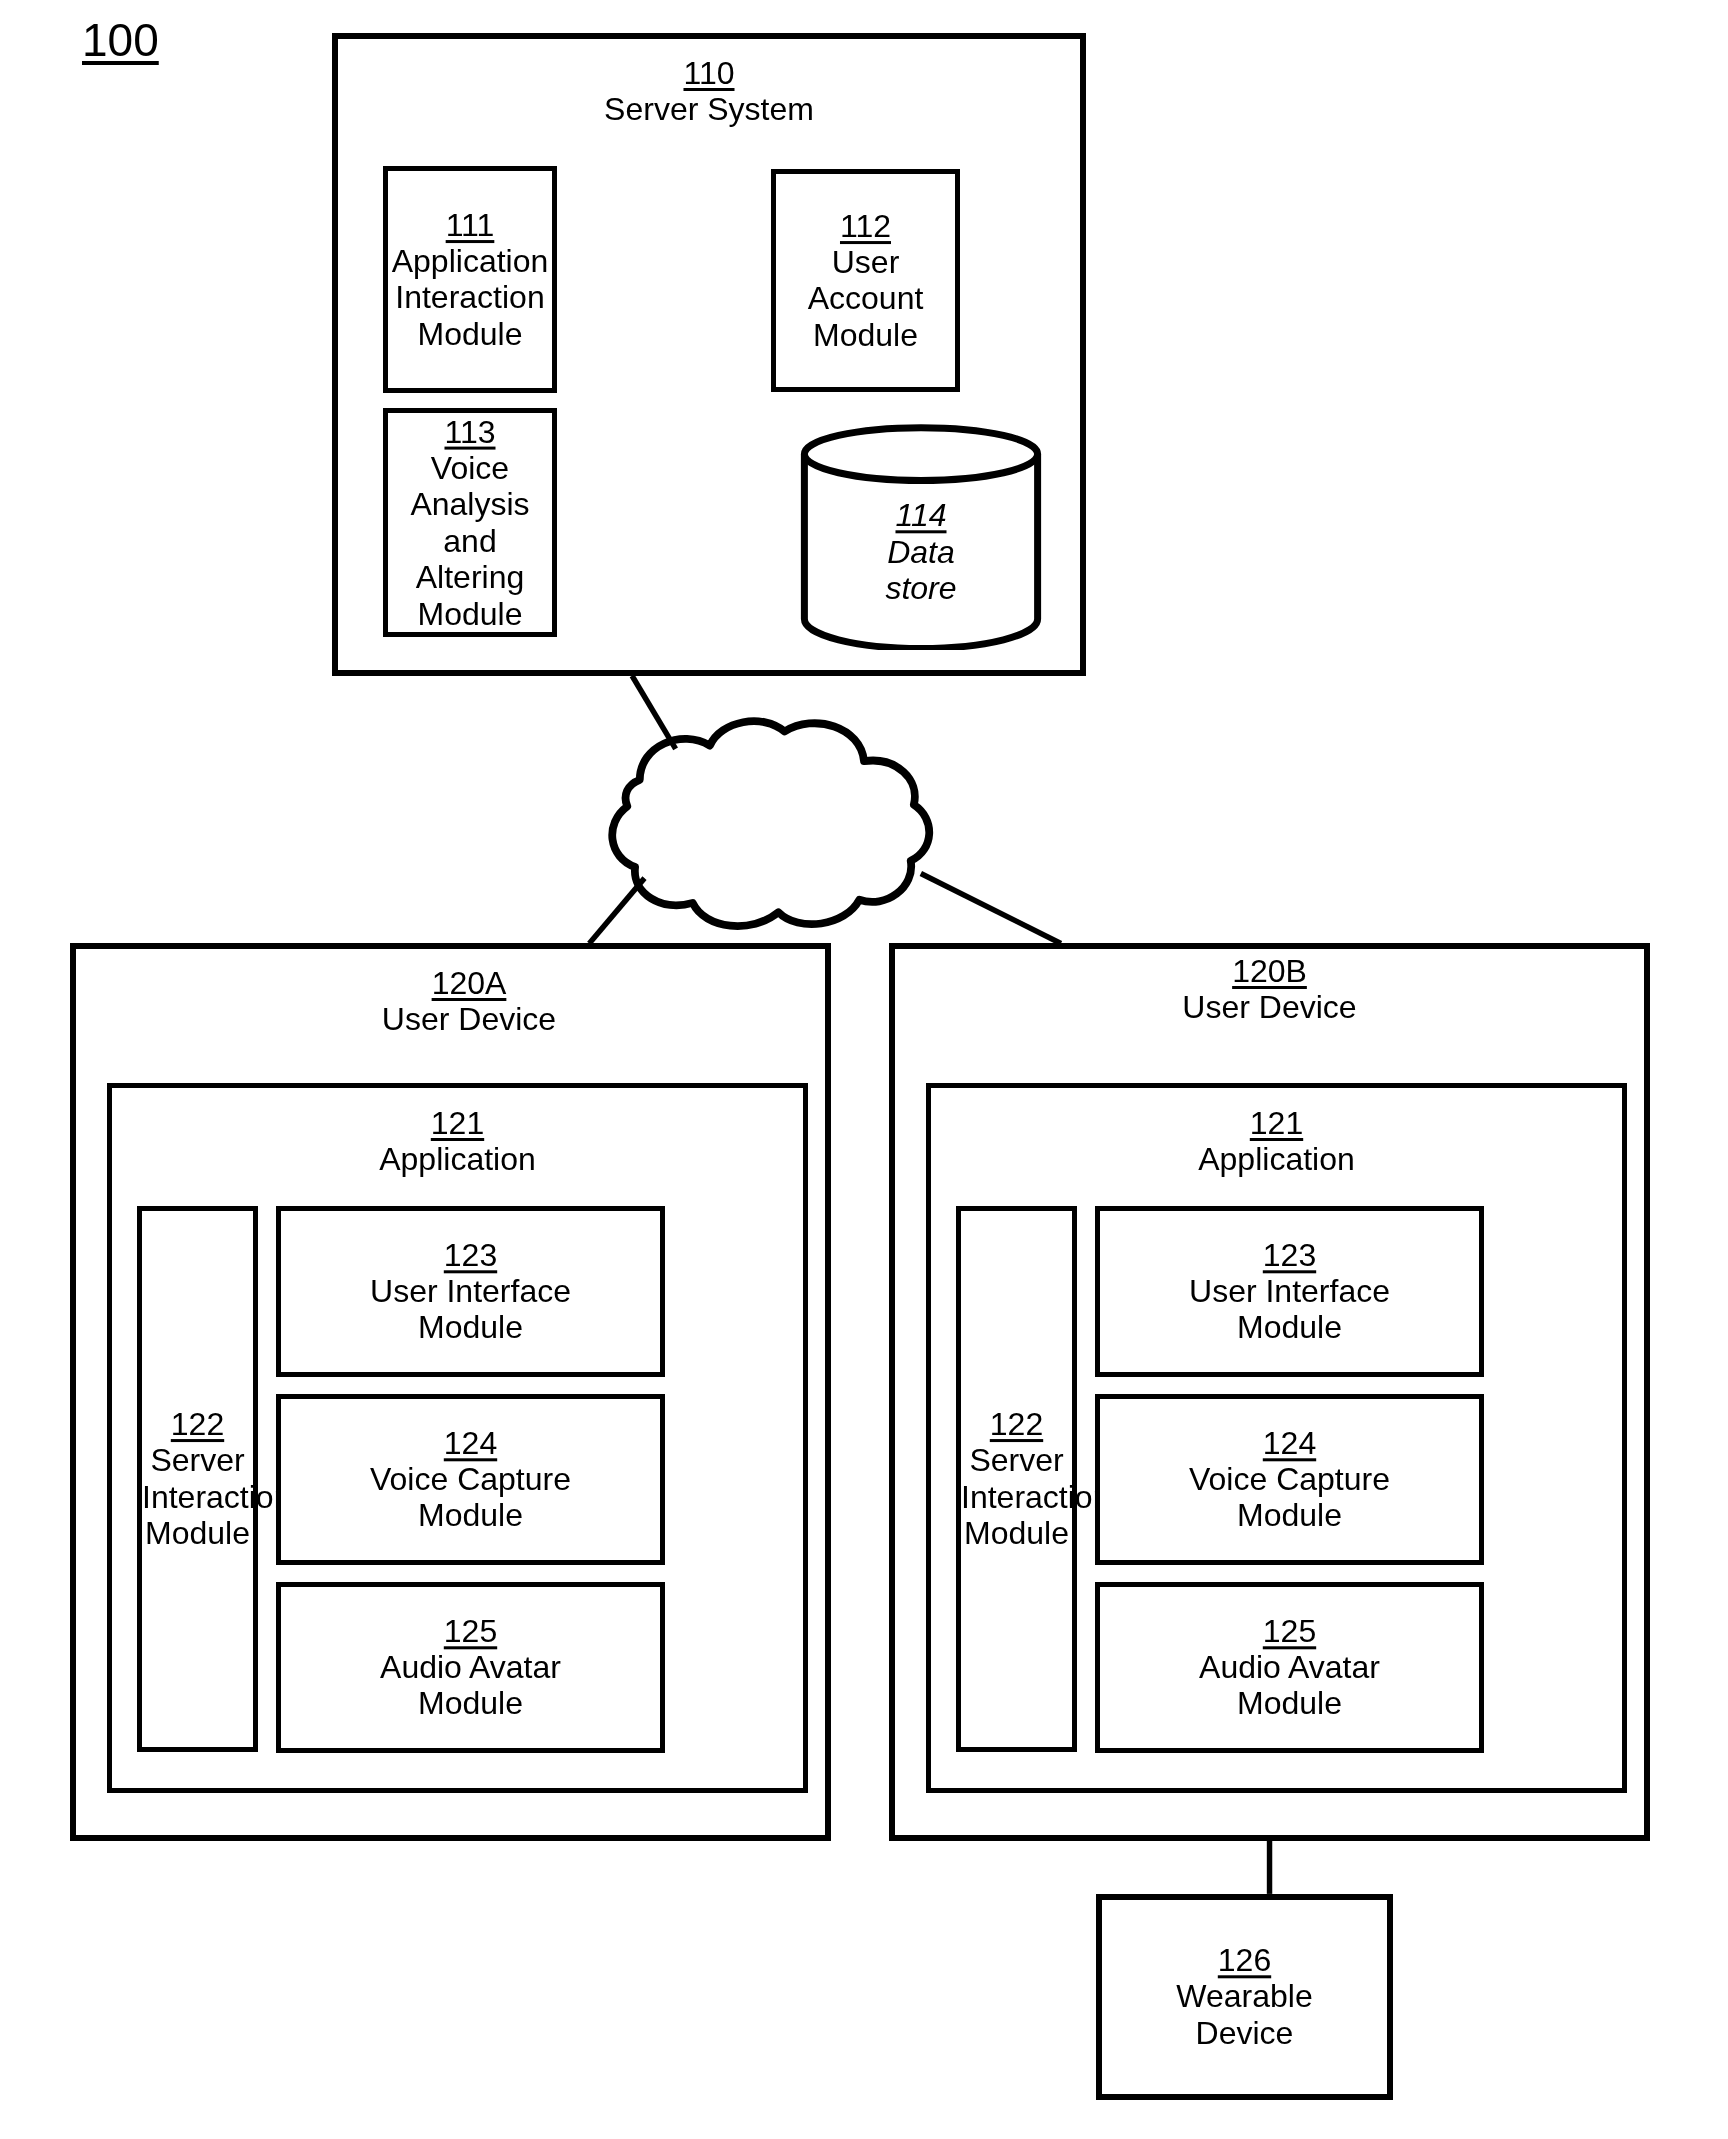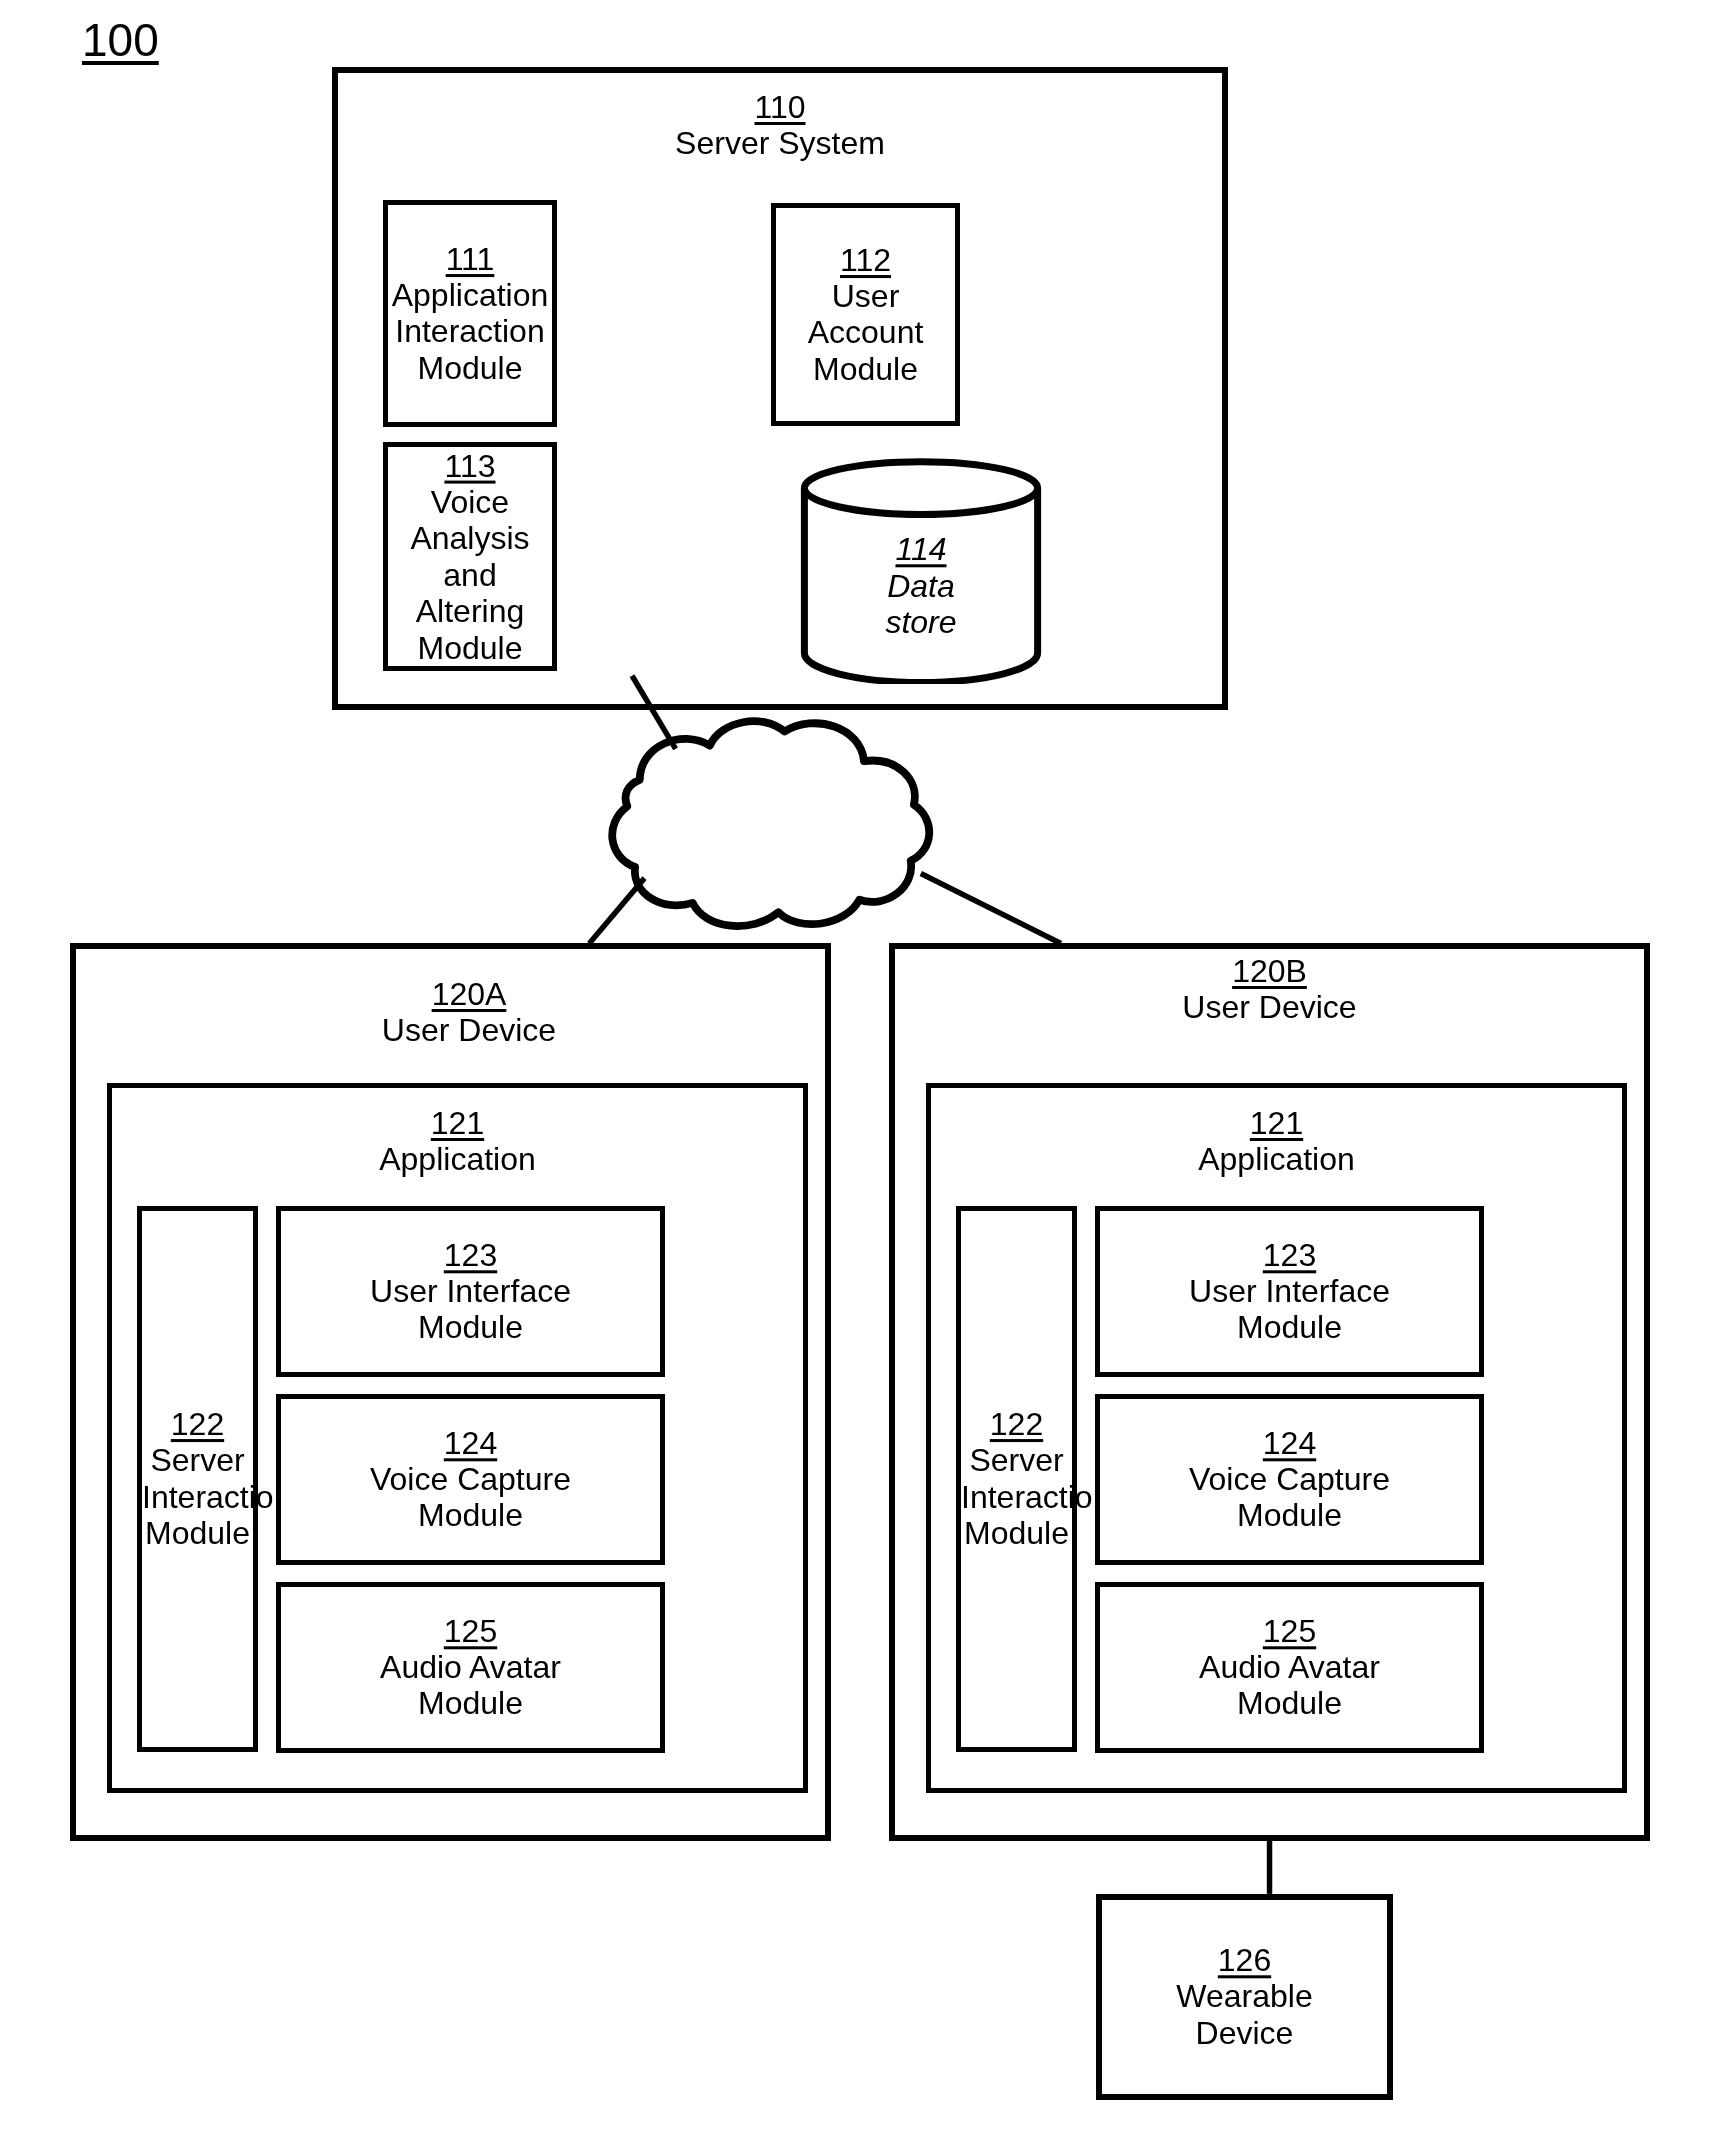--- a/index.html
+++ b/index.html
@@ -78,21 +78,21 @@
     width: 1728px;
     height: 2140px;
     pointer-events: none;
   }
 </style>
 </head>
 <body>
 
 <div class="fig-label" style="left:82px; top:17px;">100</div>
 
-<div class="rect thick" style="left:332px; top:33px; width:896px; height:643px;margin-top:34px;">
+<div class="rect thick" style="left:332px; top:33px; width:754px; height:643px;">
 
   <div class="cap-top" style="top:15.6px;">
     <span class="num">110</span>
     <span class="txt">Server System</span>
   </div>
 
   <div class="rect" style="left:45px; top:127px; width:174px; height:227px;">
     <div class="cap-center">
       <span class="num">111</span>
       <span class="txt">Application
@@ -150,21 +150,21 @@
 
 <svg class="overlay" viewBox="0 0 2220 2749" width="1728" height="2140">
   <line x1="812" y1="868" x2="868" y2="962" stroke="#000" stroke-width="7"></line>
   <line x1="828" y1="1128" x2="757" y2="1212" stroke="#000" stroke-width="7"></line>
   <line x1="1183" y1="1122" x2="1363" y2="1212" stroke="#000" stroke-width="7"></line>
   <line x1="1631" y1="2365" x2="1631" y2="2433" stroke="#000" stroke-width="7"></line>
 </svg>
 
 <div class="rect thick" style="left:70px; top:943px; width:761px; height:898px;">
 
-  <div class="cap-top" style="top:27px;margin-left:37px;">
+  <div class="cap-top" style="top:16px;margin-left:37px;">
     <span class="num">120A</span>
     <span class="txt">User Device</span>
   </div>
 
   <div class="rect" style="left:31px; top:134px; width:701px; height:710px;">
 
     <div class="cap-top" style="top:17px;">
       <span class="num">121</span>
       <span class="txt">Application</span>
     </div>

